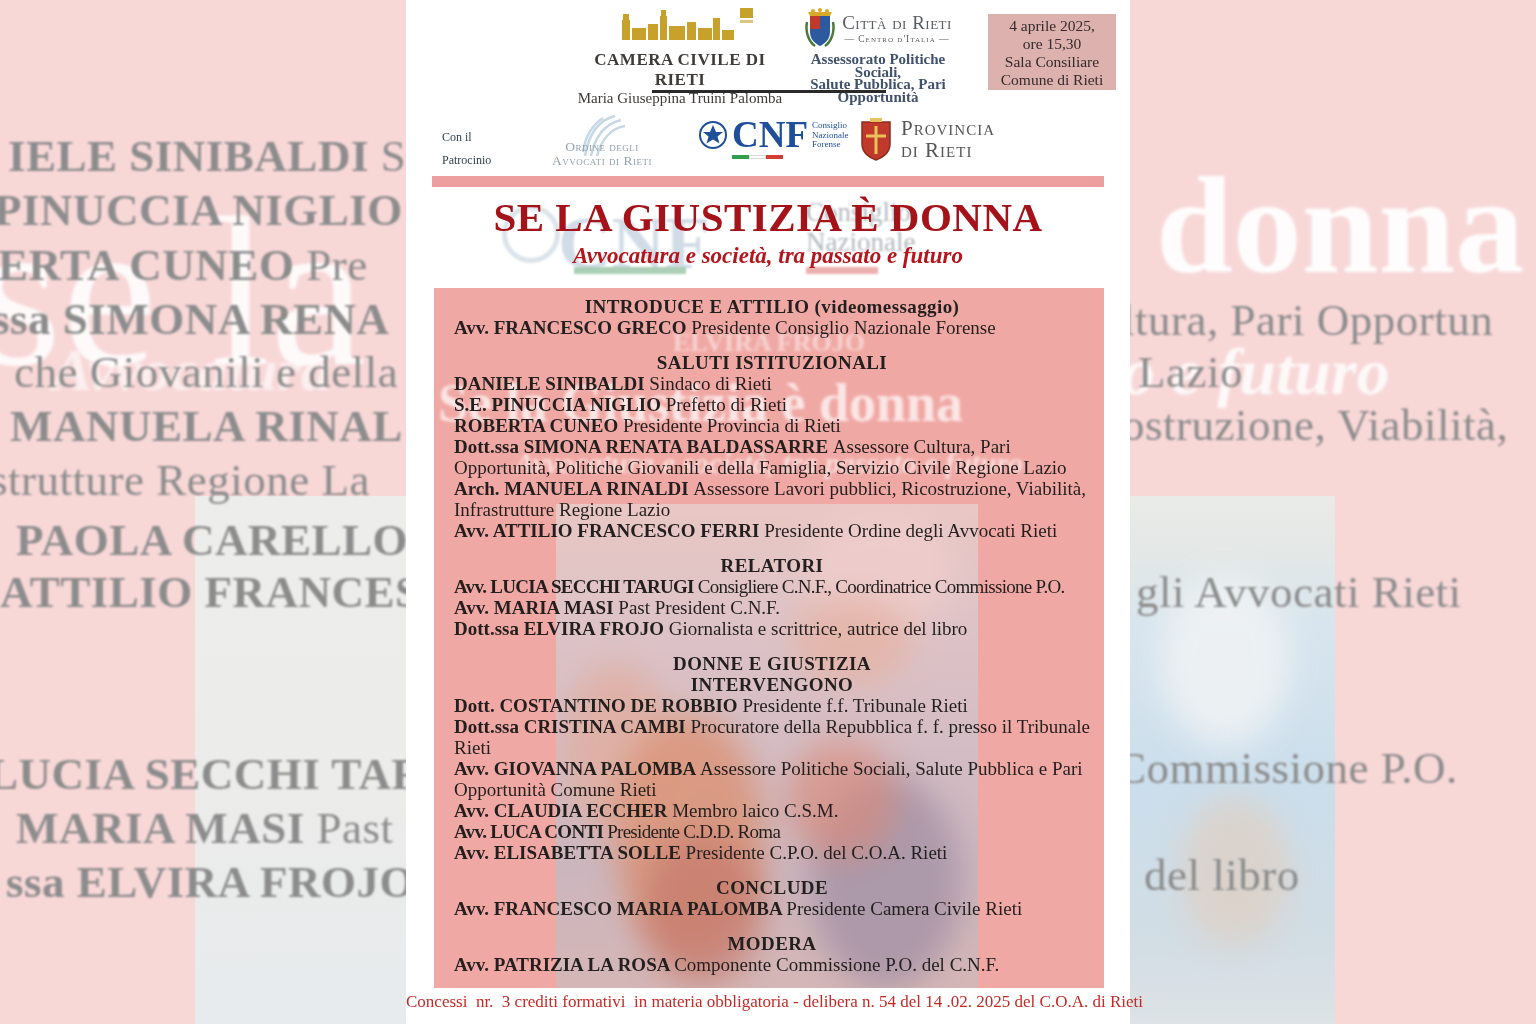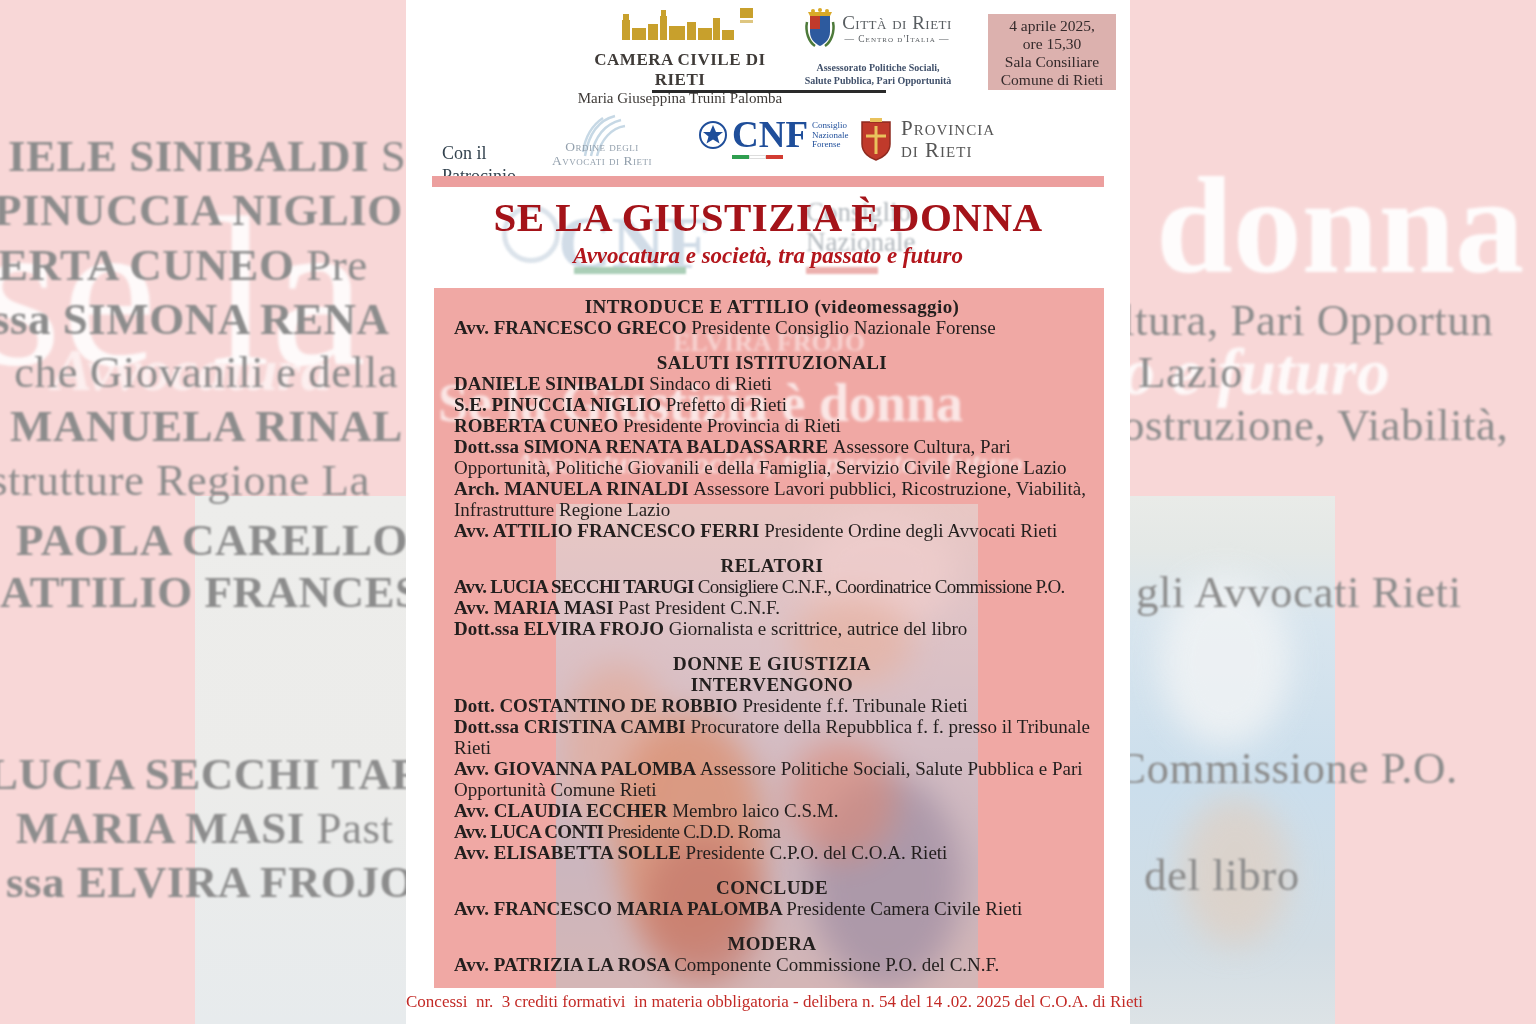--- a/index.html
+++ b/index.html
@@ -39,27 +39,27 @@
 
   
   .hdr-camera{position:absolute;left:168px;top:6px;width:212px;text-align:center;color:#3f3b38;}
   .hdr-camera .ttl{font-size:17px;font-weight:bold;letter-spacing:.5px;margin-top:2px;}
   .hdr-camera .sub{font-size:15px;margin-top:0;}
   .hdr-citta{position:absolute;left:382px;top:6px;width:180px;text-align:center;}
   .citta-row{display:flex;align-items:center;justify-content:center;gap:6px;}
   .citta-names{text-align:center;color:#585d61;}
   .citta-names .ttl{font-size:19px;letter-spacing:.5px;font-variant:small-caps;}
   .citta-names .sub{font-size:9.5px;letter-spacing:1px;font-variant:small-caps;}
-  .citta-dept{font-size:10px;font-weight:bold;color:#41516b;line-height:12.5px;margin-top:12px;}
+  .citta-dept{font-size:15px;font-weight:bold;color:#41516b;line-height:12.5px;margin-top:3px;}
   .datebox{position:absolute;left:582px;top:14px;width:128px;height:76px;background:#dcb1ae;
      color:#342a2b;text-align:center;font-size:15.5px;line-height:18px;padding-top:3px;}
   .hdr-rule{position:absolute;left:246px;top:90px;width:234px;height:3px;background:#2a2a2a;}
 
   
-  .patro-label{position:absolute;left:36px;top:126px;font-size:18px;color:#33434f;line-height:23px;margin-top:16px;}
+  .patro-label{position:absolute;left:36px;top:126px;font-size:12px;color:#33434f;line-height:23px;}
   .logo-ordine{position:absolute;left:128px;top:112px;width:136px;text-align:center;}
   .ordine-swirl{position:absolute;left:41px;top:0;width:54px;height:46px;opacity:.8;}
   .ordine-txt{position:relative;margin-top:28px;color:#93a0ad;font-variant:small-caps;
       font-size:13.5px;line-height:14px;letter-spacing:.5px;}
   .logo-cnf{position:absolute;left:292px;top:118px;display:flex;align-items:flex-start;gap:4px;}
   .cnf-acronym{font-size:37px;line-height:34px;font-weight:bold;color:#1f4e9a;font-family:"Liberation Serif",serif;}
   .cnf-bars{display:flex;height:4px;margin-top:3px;}
   .cnf-bars i{display:block;height:4px;width:17px;}
   .cnf-side{font-size:9px;line-height:9.5px;color:#1f4e9a;margin-top:3px;}
   .logo-prov{position:absolute;left:452px;top:116px;display:flex;align-items:center;gap:7px;}

